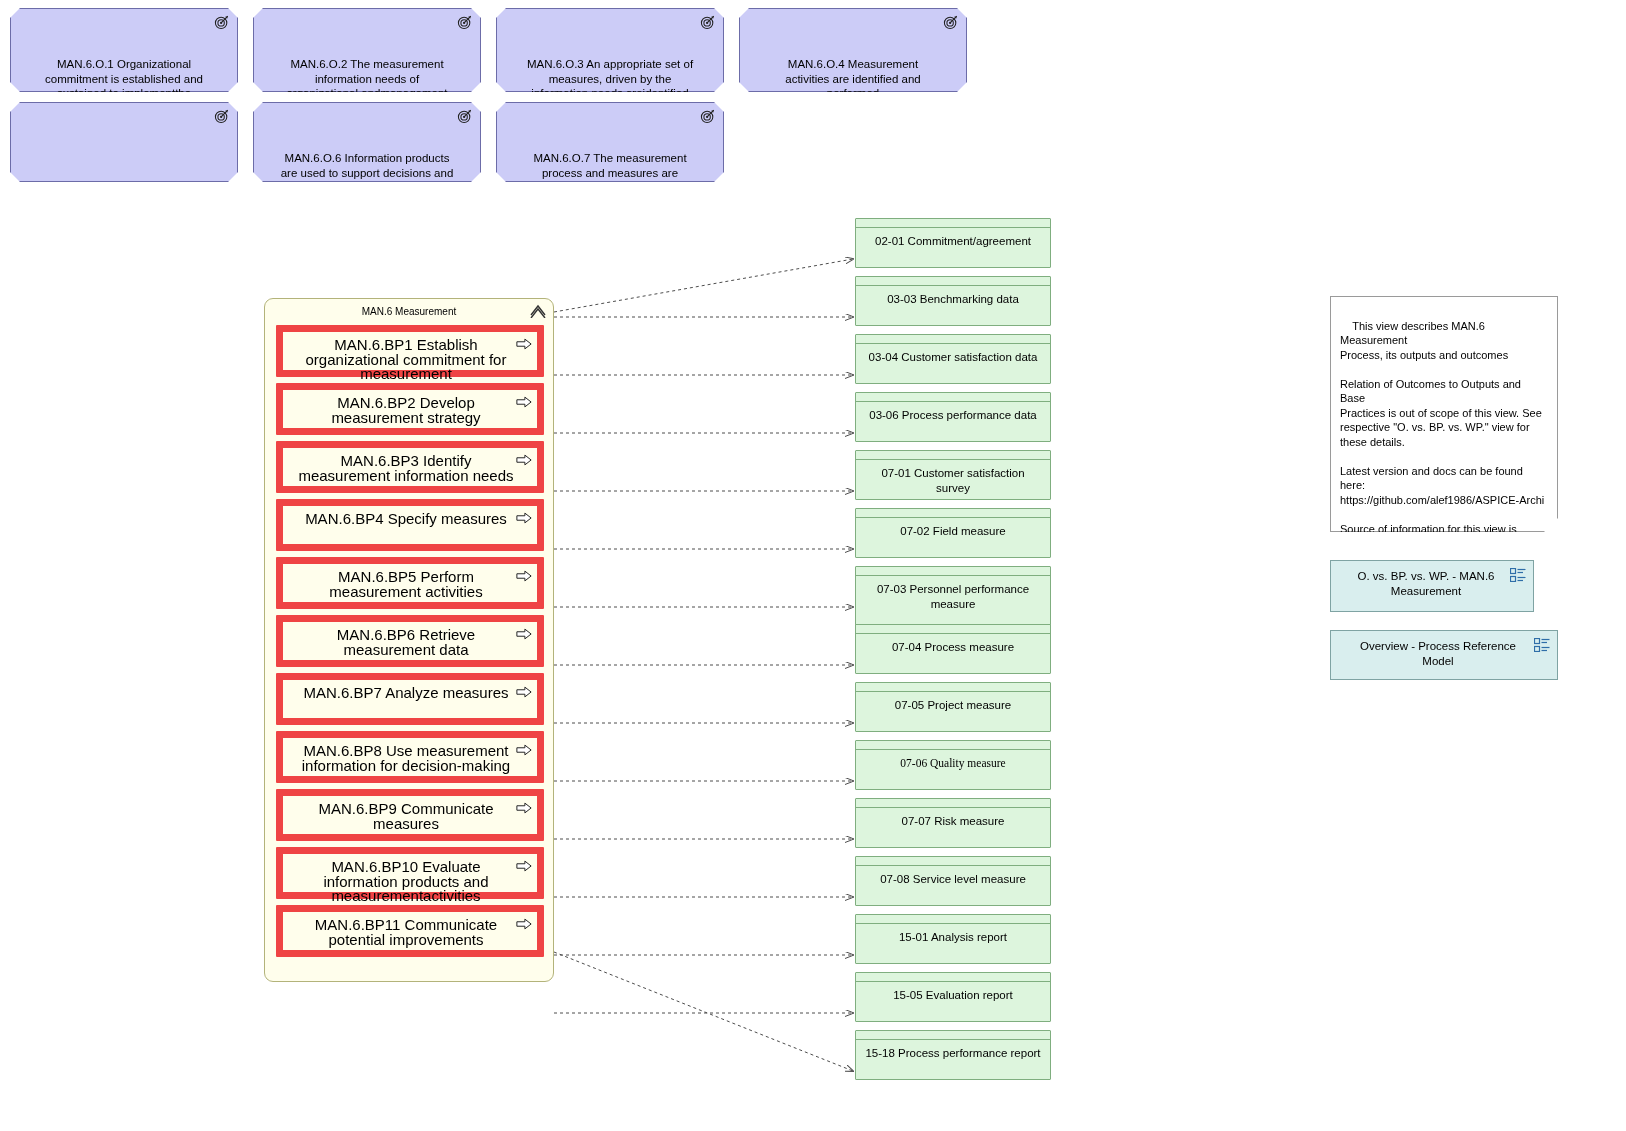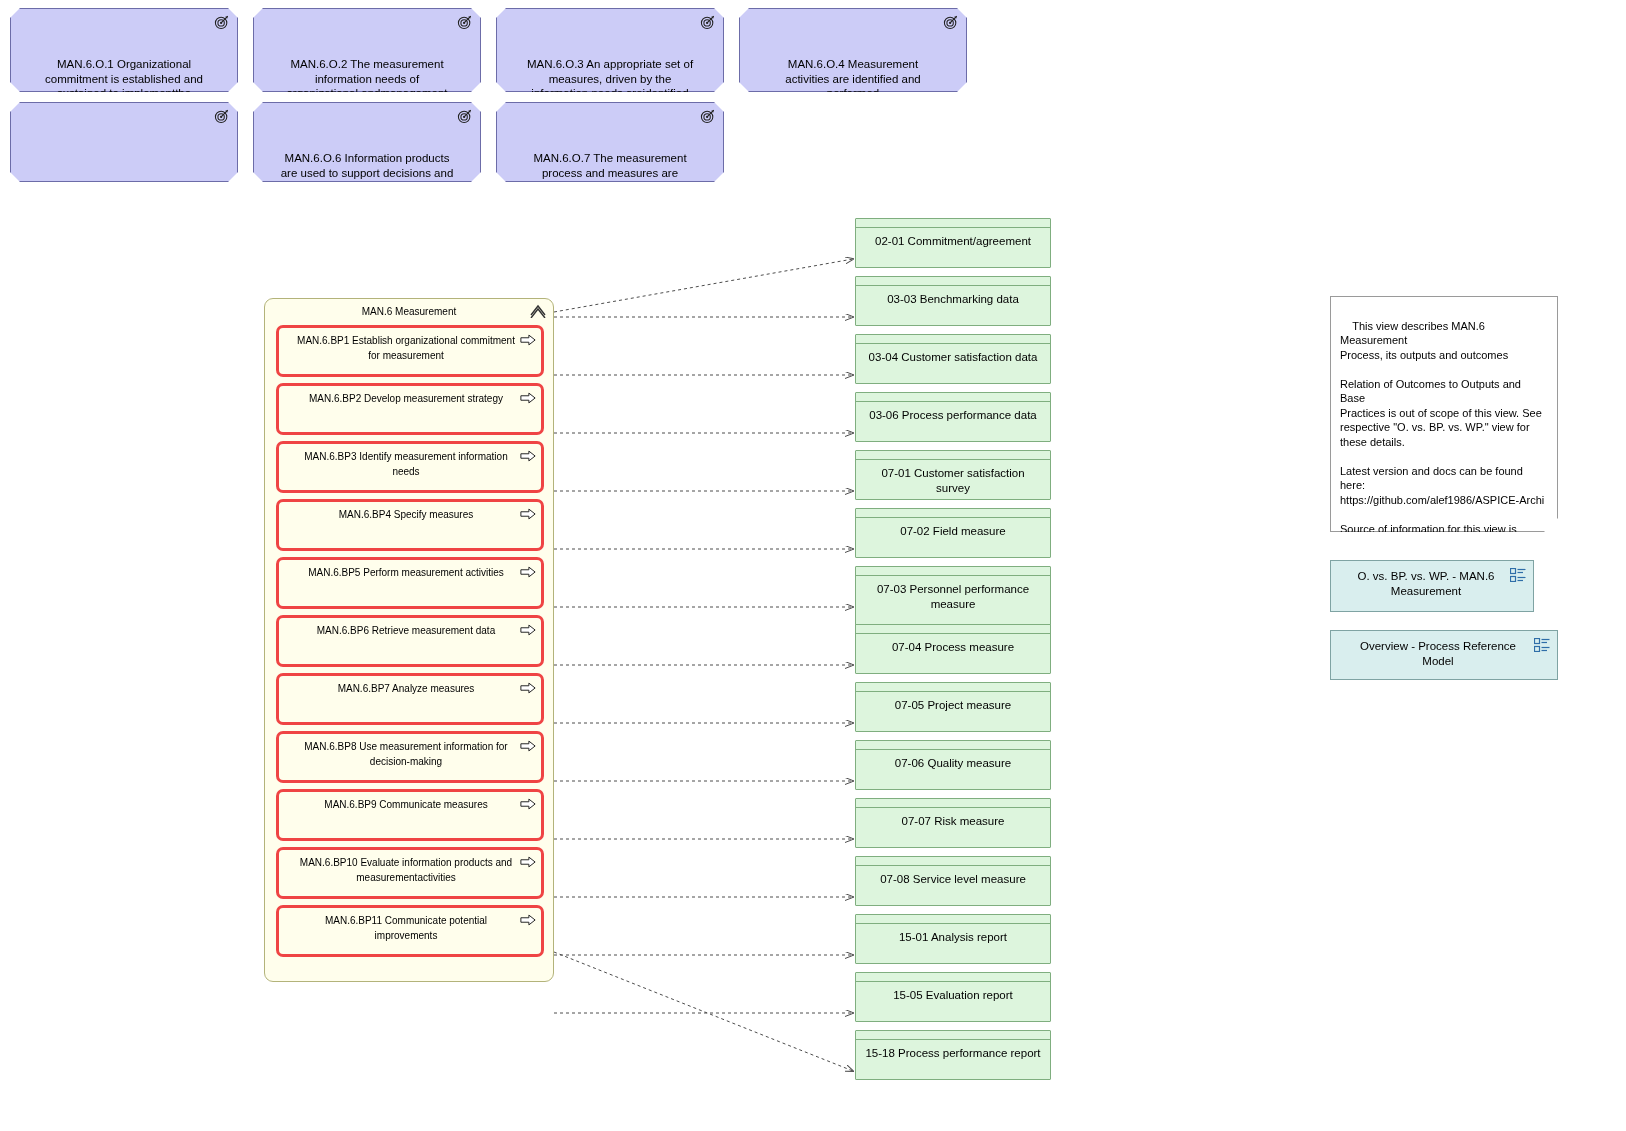--- a/index.html
+++ b/index.html
@@ -51,23 +51,23 @@
   .process-icon {
     position: absolute;
     top: 3px; right: 6px;
     width: 18px; height: 16px;
   }
 
   
   .bp {
     position: absolute;
     background: #fffeec;
-    border: 3px solid #ef4444;
-    border-radius: 7px;
-    font-size: 10px;
+    border: 7px solid #ef4444;
+    border-radius: 1px;
+    font-size: 15px;
     line-height: 14.5px;
     color: #000;
     text-align: center;
     padding: 6px 22px 4px 14px;
   }
   .bp-icon {
     position: absolute;
     top: 6px; right: 5px;
     width: 16px; height: 12px;
   }
@@ -313,21 +313,21 @@
         <div class="wp-label">07-03 Personnel performance measure</div>
       </div>
       <div class="wp" style="left: 855px; top: 624px; width: 196px; height: 50px;">
         <div class="wp-band"></div>
         <div class="wp-label">07-04 Process measure</div>
       </div>
       <div class="wp" style="left: 855px; top: 682px; width: 196px; height: 50px;">
         <div class="wp-band"></div>
         <div class="wp-label">07-05 Project measure</div>
       </div>
-      <div class="wp" style="left: 855px; top: 740px; width: 196px; height: 50px;">
+      <div class="wp" style="left: 855px; top: 740px; width: 196px; height: 50px; font-family: Liberation Serif, serif;">
         <div class="wp-band"></div>
         <div class="wp-label">07-06 Quality measure</div>
       </div>
       <div class="wp" style="left: 855px; top: 798px; width: 196px; height: 50px;">
         <div class="wp-band"></div>
         <div class="wp-label">07-07 Risk measure</div>
       </div>
       <div class="wp" style="left: 855px; top: 856px; width: 196px; height: 50px;">
         <div class="wp-band"></div>
         <div class="wp-label">07-08 Service level measure</div>

